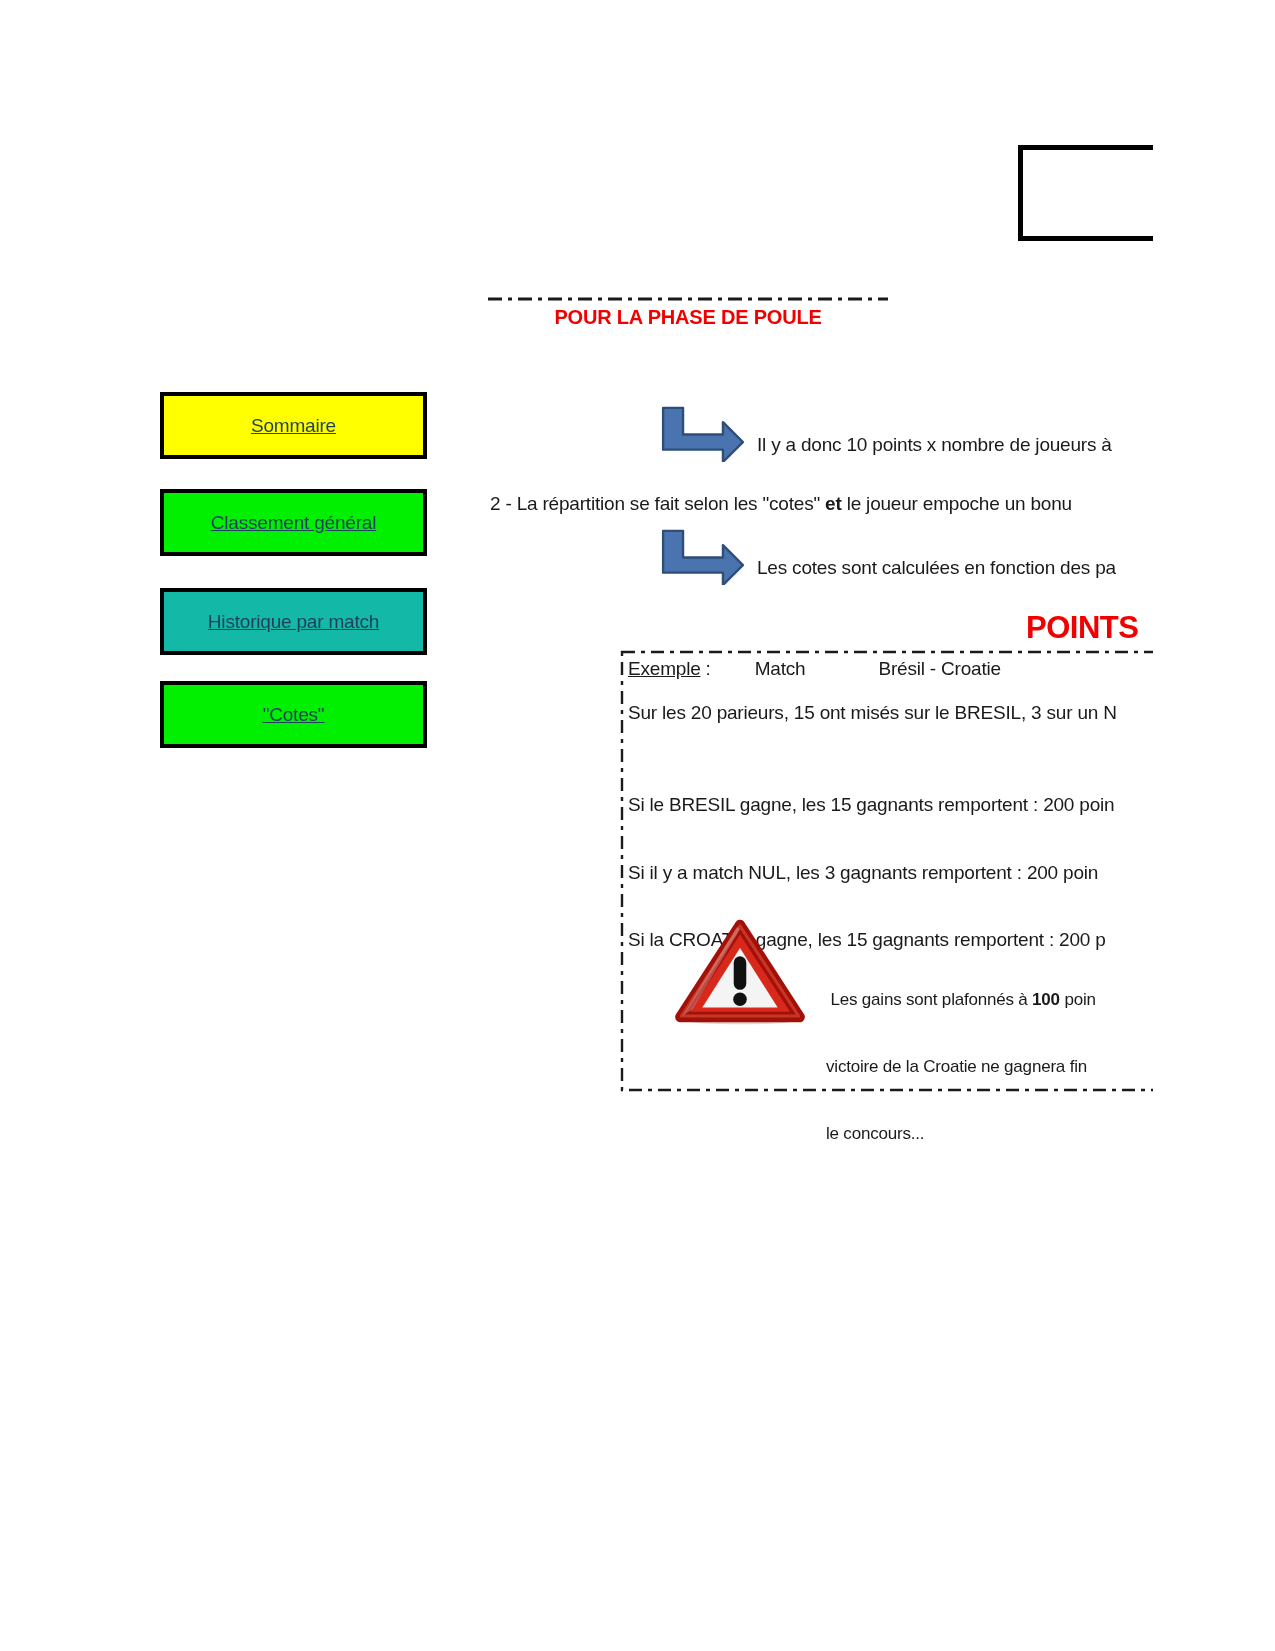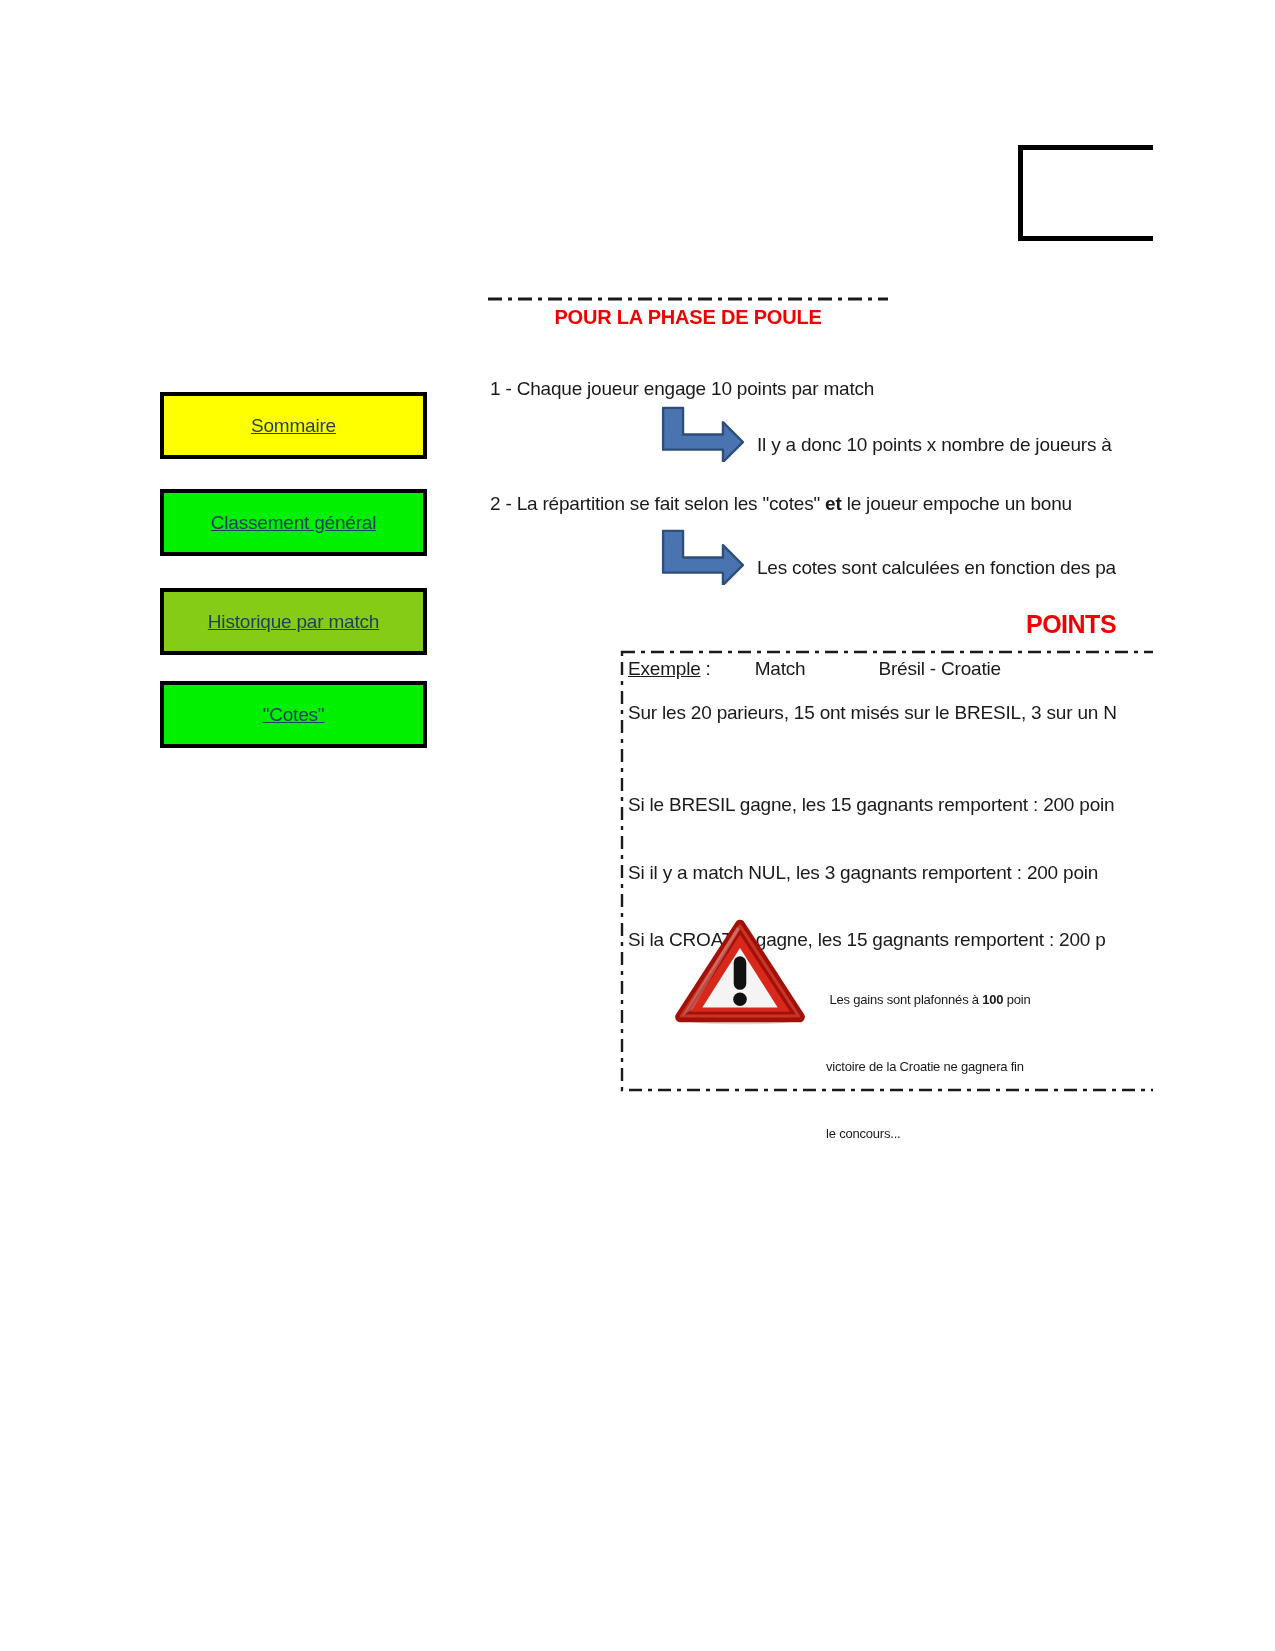--- a/index.html
+++ b/index.html
@@ -15,44 +15,43 @@
             border:5px solid #000;border-right:none;}
   
   .navbtn{position:absolute;left:160px;width:267px;height:67px;box-sizing:border-box;
           border:4px solid #000;display:flex;align-items:center;justify-content:center;
           font-size:19px;letter-spacing:-0.2px;cursor:pointer;}
   .navbtn span{color:#1f3f5e;text-decoration:underline;}
   
   #title{position:absolute;left:508px;top:306px;width:360px;text-align:center;
          font-size:20px;font-weight:bold;letter-spacing:-0.2px;}
   
-  #points{position:absolute;left:1026px;top:610px;font-size:25px;font-weight:bold;letter-spacing:-0.5px;}
+  #points{position:absolute;left:1026px;top:610px;font-size:31px;font-weight:bold;letter-spacing:-0.5px;}
   
-  #warnblock{position:absolute;left:826px;top:944px;font-size:13px;line-height:22.4px;
+  #warnblock{position:absolute;left:826px;top:944px;font-size:17px;line-height:22.4px;
              letter-spacing:-0.2px;white-space:pre;}
   
   #outcomes{position:absolute;left:628px;top:749px;font-size:19px;line-height:22.5px;
             letter-spacing:-0.2px;white-space:pre;}
   svg{display:block;}
 </style>
 </head>
 <body>
 
 <div id="page">
   <div id="clip">
 
     <div id="cellrect"></div>
 
     <svg class="abs" style="left:488px;top:296px;" width="400" height="6">
       <line x1="0" y1="3" x2="400" y2="3" stroke="#1a1a1a" stroke-width="3" stroke-dasharray="14 6 4 6"></line>
     </svg>
 
     <div id="title" class="red">POUR LA PHASE DE POULE</div>
 
-    <div class="t" style="left:490px;top:377px;">1 - Chaque joueur engage 10 points par match</div>
 
     <svg class="abs" style="left:660px;top:405px;" width="86" height="57" viewBox="0 0 90 60">
       <path d="M3 3 H24 V31 H66 V18 L87 39 L66 60 V47 H3 Z" fill="#4a74b0" stroke="#2e4e79" stroke-width="2.5" stroke-linejoin="round"></path>
     </svg>
 
     <div class="t" style="left:757px;top:433px;">Il y a donc 10 points x nombre de joueurs à</div>
 
     <div class="t" style="left:490px;top:492px;"><span>2 - La répartition se fait selon les "cotes" </span><span class="bold">et</span><span> le joueur empoche un bonu</span></div>
 
     <svg class="abs" style="left:660px;top:528px;" width="86" height="57" viewBox="0 0 90 60">
@@ -92,21 +91,21 @@
       <div>victoire de la Croatie ne gagnera fin</div>
       <div>le concours...</div>
     </div>
 
     <div class="navbtn" style="top: 489px; background: rgb(0, 240, 0);">
       <span>Classement général</span>
     </div>
     <div class="navbtn" style="top: 392px; background: rgb(255, 255, 0);">
       <span>Sommaire</span>
     </div>
-    <div class="navbtn" style="top: 588px; background: #84cc16;">
+    <div class="navbtn" style="top: 588px; background: #14b8a6;">
       <span>Historique par match</span>
     </div>
     <div class="navbtn" style="top: 681px; background: rgb(0, 240, 0);">
       <span>"Cotes"</span>
     </div>
 
   </div>
 </div>
 
 </body></html>

